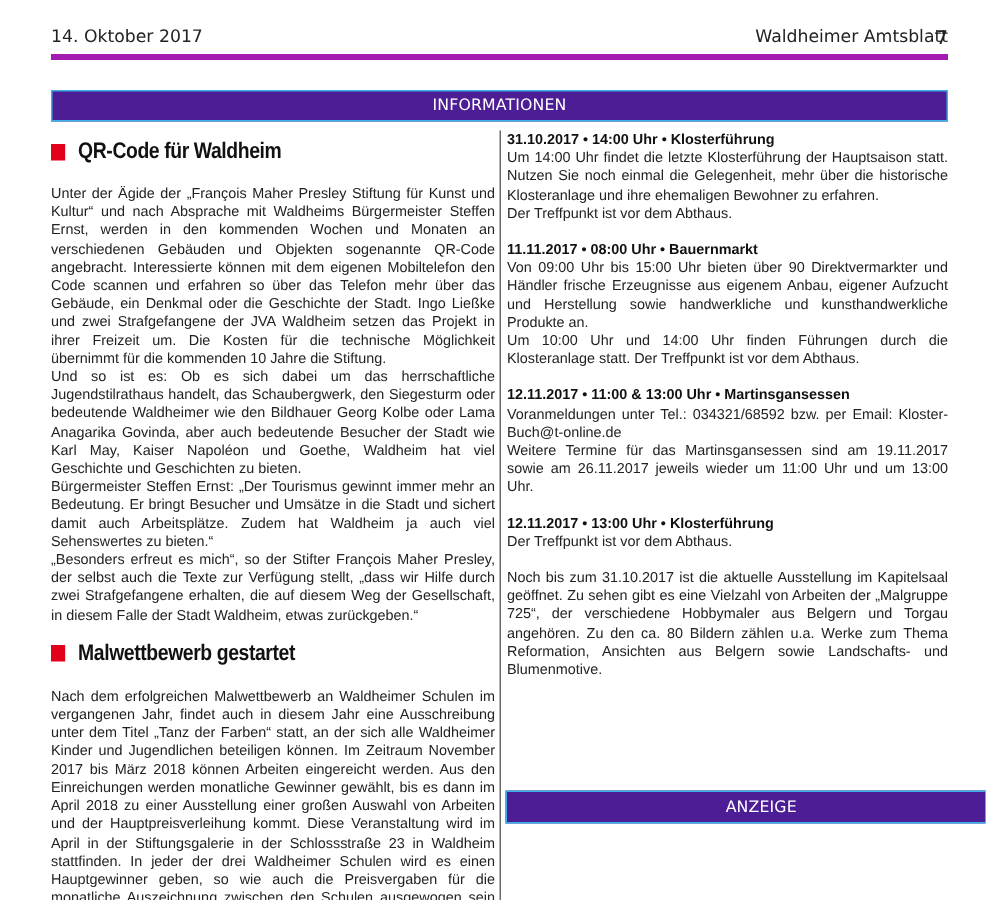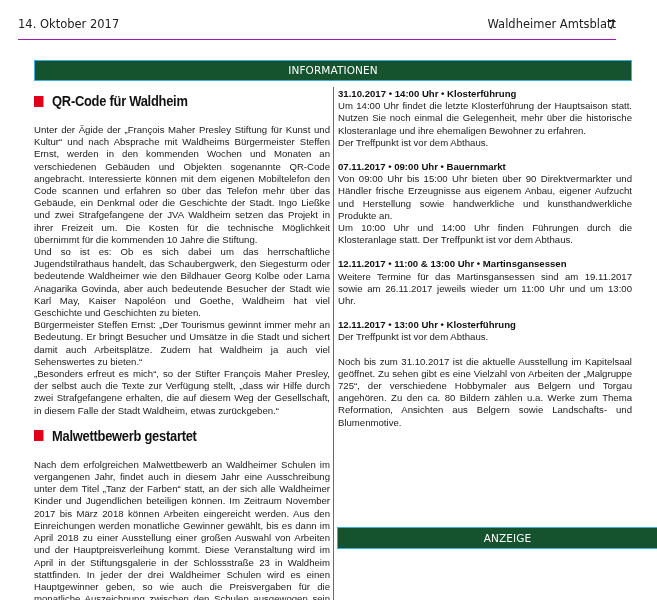--- a/index.html
+++ b/index.html
@@ -1,29 +1,29 @@
 <!DOCTYPE html>
 <html><head>
   <meta charset="utf-8">
   <style>
     * { box-sizing: border-box; margin: 0; padding: 0; }
     html, body { width: 657px; height: 600px; overflow: hidden; background: #ffffff; }
     body { position: relative; font-family: "Liberation Sans", sans-serif; color: #1a1a1a; }
 
     .page-header {
-      position: absolute; left: 18px; top: 10px; width: 598px; height: 30px;
-      border-bottom: 1px solid #a21caf;
+      position: absolute; left: 34px; top: 10px; width: 598px; height: 30px;
+      border-bottom: 4px solid #a21caf;
       font-family: "DejaVu Sans", sans-serif; font-size: 11.5px; color: #222;
     }
     .page-header .date { position: absolute; left: 0; top: 7px; }
     .page-header .pub { position: absolute; left: 0; right: 0; top: 7px; text-align: right; }
     .page-header .pno { position: absolute; right: 0; top: 7px; font-size: 12.5px; }
 
     .banner {
-      position: absolute; background: #14532d; color: #ffffff;
+      position: absolute; background: #4c1d95; color: #ffffff;
       font-family: "DejaVu Sans", sans-serif; font-size: 10.5px; letter-spacing: 0.1px;
       text-align: center; border: 1px solid #39b1e6;
     }
     .banner.info { left: 34px; top: 60px; width: 598px; height: 21px; line-height: 19px; }
     .banner.ad { left: 337px; top: 527px; width: 341px; height: 22px; line-height: 20px; }
 
     .col-left {
       position: absolute; left: 34px; top: 86px; width: 296px;
       font-size: 9.6px; line-height: 12.2px; text-align: justify; color: #222;
     }
@@ -76,26 +76,27 @@
 
 <div class="divider"></div>
 
 <div class="col-right">
   <div class="block">
     <p class="ev-title">31.10.2017 • 14:00 Uhr • Klosterführung</p>
     <p>Um 14:00 Uhr findet die letzte Klosterführung der Hauptsaison statt. Nutzen Sie noch einmal die Gelegenheit, mehr über die historische Klosteranlage und ihre ehemaligen Bewohner zu erfahren.</p>
     <p>Der Treffpunkt ist vor dem Abthaus.</p>
   </div>
   <div class="block">
-    <p class="ev-title">07.11.2017 • 09:00 Uhr • Bauernmarkt</p>
+    <p class="ev-title">11.11.2017 • 08:00 Uhr • Bauernmarkt</p>
     <p>Von 09:00 Uhr bis 15:00 Uhr bieten über 90 Direktvermarkter und Händler frische Erzeugnisse aus eigenem Anbau, eigener Aufzucht und Herstellung sowie handwerkliche und kunsthandwerkliche Produkte an.</p>
     <p>Um 10:00 Uhr und 14:00 Uhr finden Führungen durch die Klosteranlage statt. Der Treffpunkt ist vor dem Abthaus.</p>
   </div>
   <div class="block">
     <p class="ev-title">12.11.2017 • 11:00 &amp; 13:00 Uhr • Martinsgansessen</p>
+    <p>Voranmeldungen unter Tel.: 034321/68592 bzw. per Email: Kloster-Buch@t-online.de</p>
     <p>Weitere Termine für das Martinsgansessen sind am 19.11.2017 sowie am 26.11.2017 jeweils wieder um 11:00 Uhr und um 13:00 Uhr.</p>
   </div>
   <div class="block">
     <p class="ev-title">12.11.2017 • 13:00 Uhr • Klosterführung</p>
     <p>Der Treffpunkt ist vor dem Abthaus.</p>
   </div>
   <div class="block">
     <p>Noch bis zum 31.10.2017 ist die aktuelle Ausstellung im Kapitelsaal geöffnet. Zu sehen gibt es eine Vielzahl von Arbeiten der „Malgruppe 725“, der verschiedene Hobbymaler aus Belgern und Torgau angehören. Zu den ca. 80 Bildern zählen u.a. Werke zum Thema Reformation, Ansichten aus Belgern sowie Landschafts- und Blumenmotive.</p>
   </div>
 </div>

